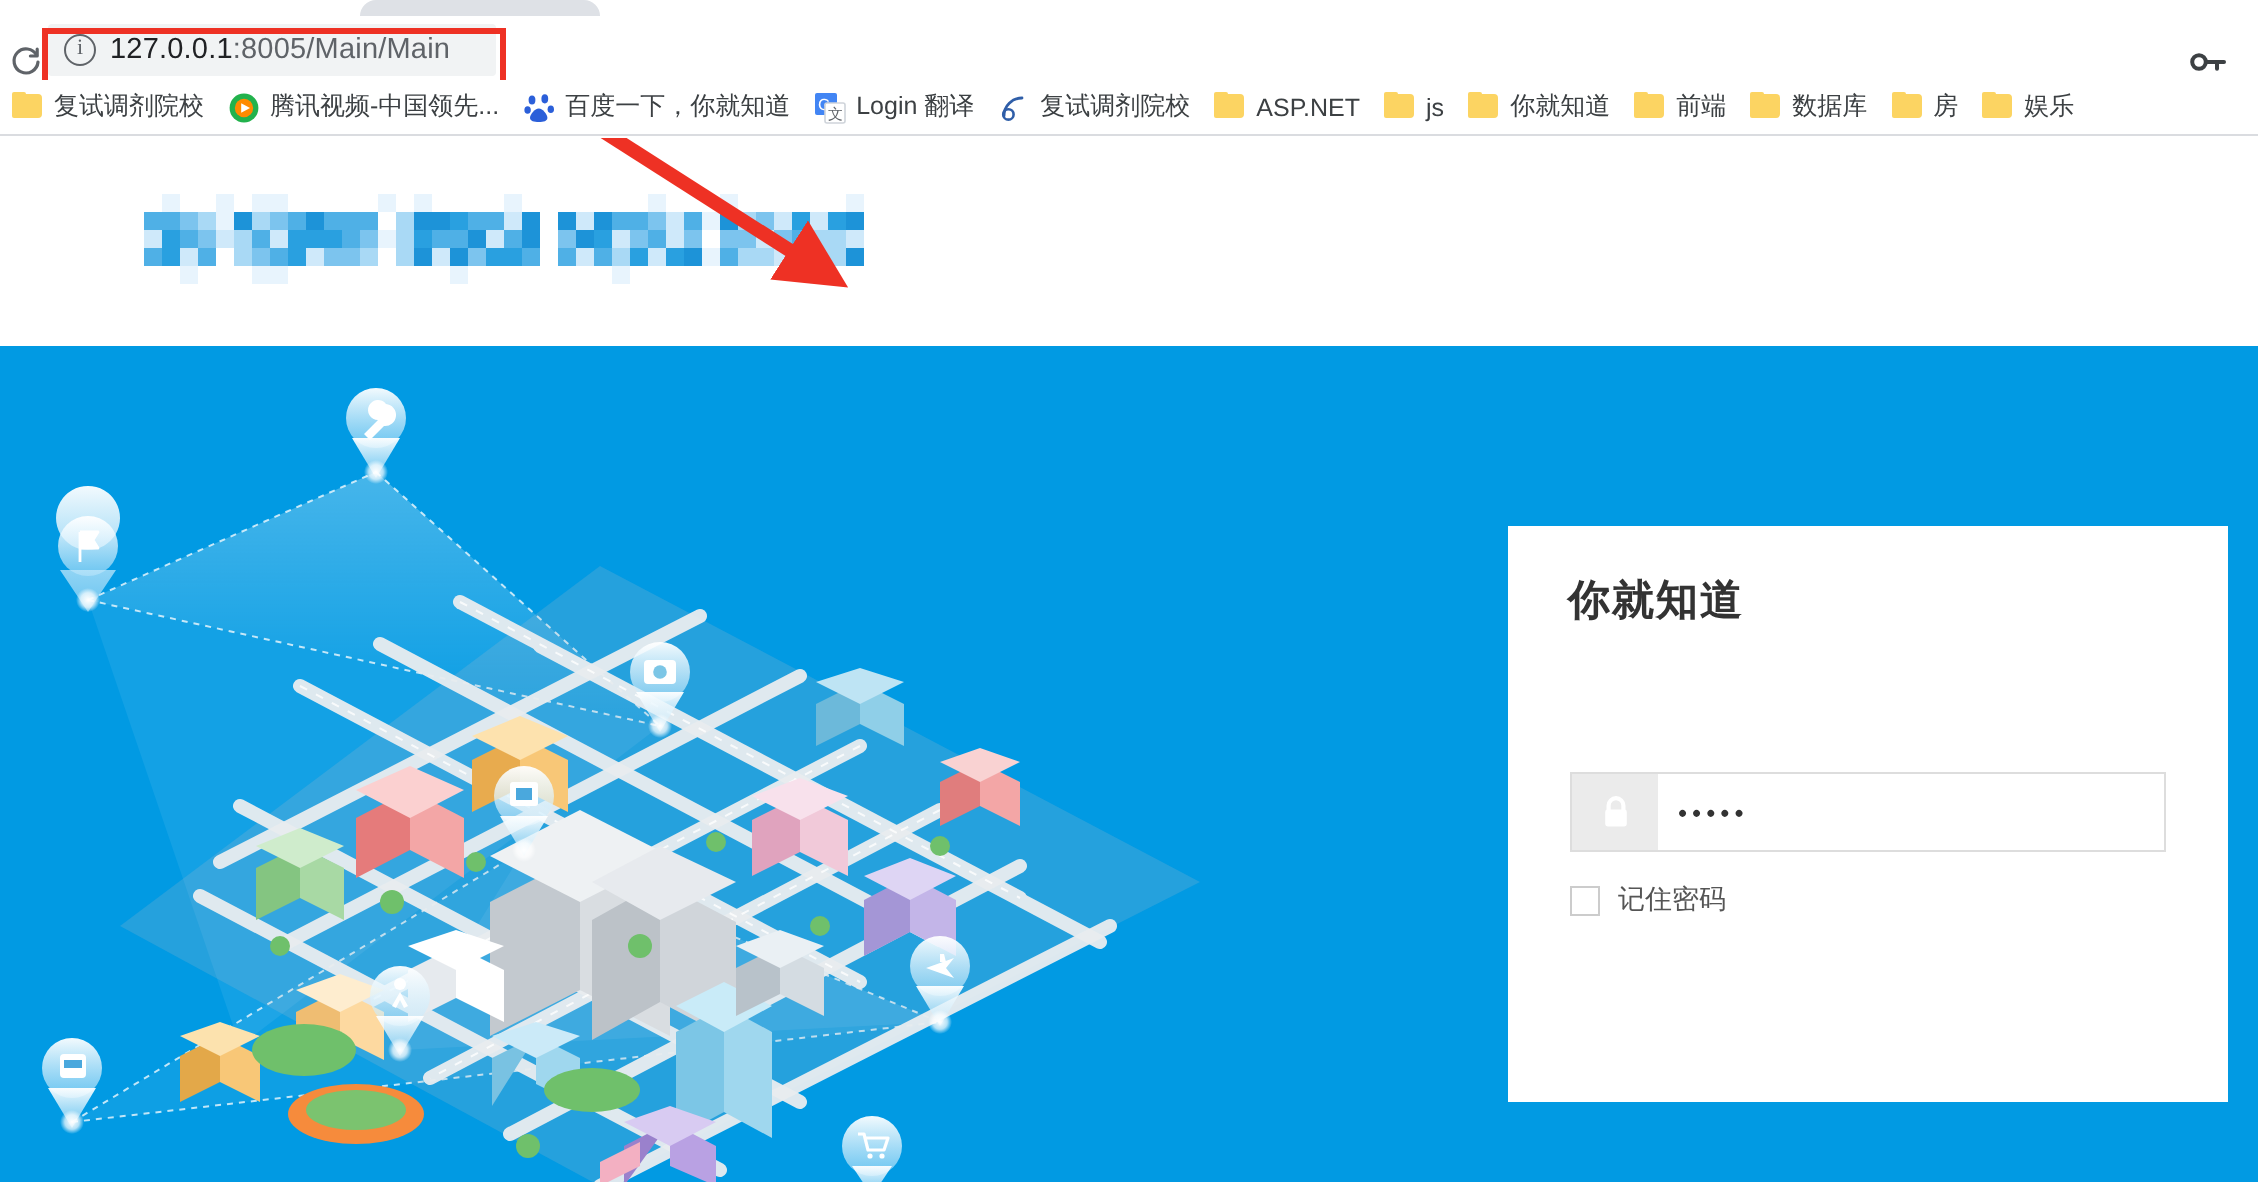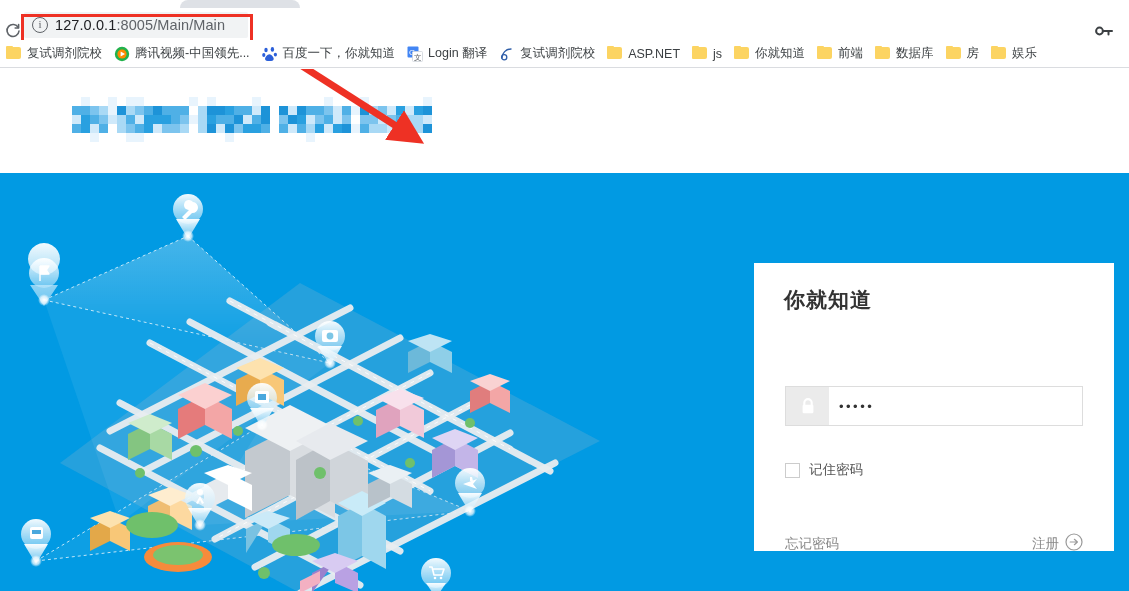--- a/index.html
+++ b/index.html
@@ -116,21 +116,21 @@
     display:flex; align-items:center; justify-content:center;
   }
   .field-input {
     flex:1; border:none; outline:none; background:transparent;
     font-size:14.5px; color:#333; padding:0 10px;
     font-family:"Liberation Sans", "DejaVu Sans", sans-serif;
   }
   .field-input::placeholder { color:#bbb; }
   #pw-dots { display:flex; align-items:center; padding-left:10px; letter-spacing:2.5px; font-size:13px; color:#333; }
 
-  #remember-row { position:absolute; left:31px; top:178px; display:flex; align-items:center;margin-top:20px; }
+  #remember-row { position:absolute; left:31px; top:178px; display:flex; align-items:center; }
   #remember-box { width:15px; height:15px; border:1px solid #cccccc; background:#fff; flex:none; }
   #remember-label { margin-left:9px; font-size:13.5px; color:#555; }
 
   #login-button {
     position:absolute; left:31px; top:211px; width:298px; height:41px;
     background:#019ae3; border:none; color:#ffffff; font-size:16px;
     letter-spacing:2px; cursor:pointer;
     font-family:"Liberation Sans", "DejaVu Sans", sans-serif;
   }
 
@@ -708,28 +708,16 @@
         </div>
         <div id="pw-dots">•••••</div>
       </div>
 
       <div id="remember-row">
         <span id="remember-box"></span>
         <span id="remember-label">记住密码</span>
       </div>
 
 
-      <div id="links-row">
-        <a class="sub-link" href="#">忘记密码</a>
-        <a class="sub-link" href="#">
-          <span>注册</span>
-          <span class="arrow-circle">
-            <svg width="18" height="18" viewBox="0 0 18 18" aria-hidden="true">
-              <circle cx="9" cy="9" r="8" fill="none" stroke="#999999" stroke-width="1.2"></circle>
-              <path d="M5.2,9 h7 M9.4,6.3 L12.4,9 L9.4,11.7" fill="none" stroke="#999999" stroke-width="1.2" stroke-linecap="round" stroke-linejoin="round"></path>
-            </svg>
-          </span>
-        </a>
-      </div>
 
     </div>
   </div>
 </div>
 
 </body></html>

